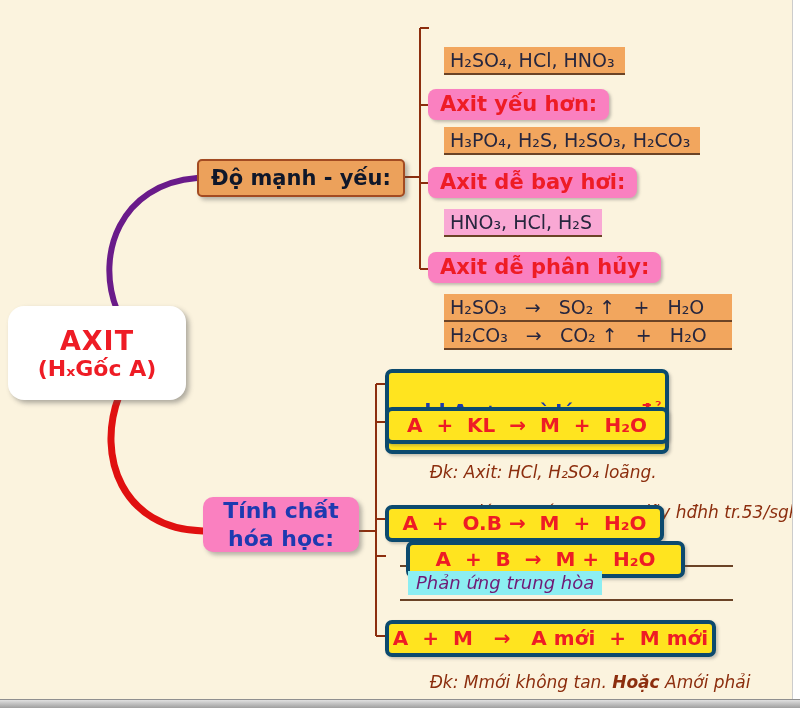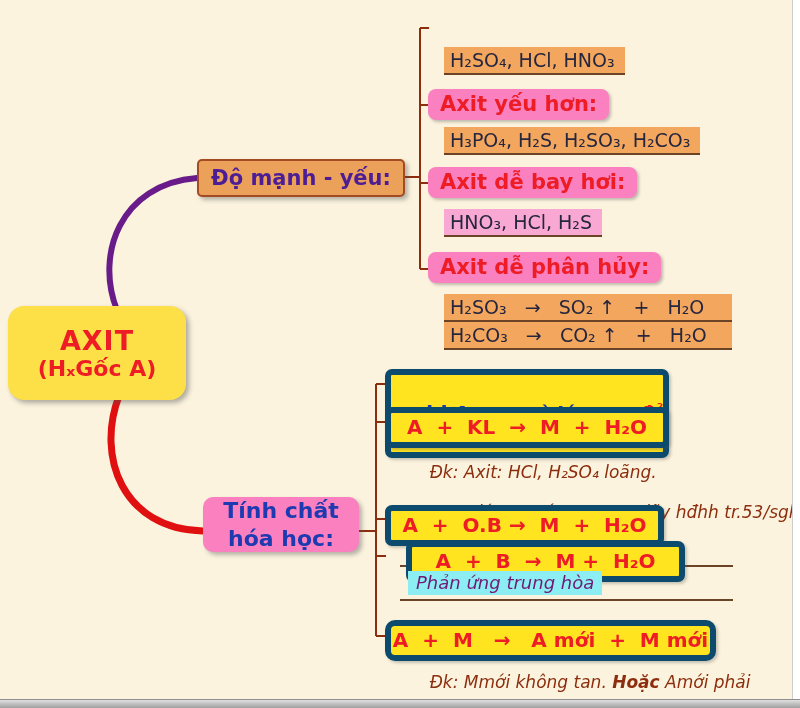--- a/index.html
+++ b/index.html
@@ -2,47 +2,47 @@
 <html><head>
 <meta charset="utf-8">
 <style>
   * { margin:0; padding:0; box-sizing:border-box; }
   html,body { background:#ffffff; }
   body { font-family:"DejaVu Sans", sans-serif; }
   .canvas { position:relative; width:800px; height:708px; background:#fbf3de; overflow:hidden; }
   .links { position:absolute; left:0; top:0; width:800px; height:708px; pointer-events:none; }
 
   .root-node { position:absolute; left:8px; top:306px; width:178px; height:94px;
-    background:#fde047; border-radius:16px; box-shadow:3px 3px 5px rgba(80,80,80,.45);
+    background:#ffffff; border-radius:16px; box-shadow:3px 3px 5px rgba(80,80,80,.45);
     display:flex; flex-direction:column; align-items:center; justify-content:center;
     color:#ee1c25; font-weight:bold; }
   .root-title { font-size:27px; letter-spacing:1px; }
   .root-subtitle { font-size:22px; }
 
   .tan-node { position:absolute; left:197px; top:159px; width:208px; height:38px;
     background:#eca15b; border:2px solid #a34b22; border-radius:5px;
     box-shadow:3px 3px 4px rgba(80,80,80,.4);
-    color:#4c1d95; font-weight:bold; font-size:21px;
+    color:#0f172a; font-weight:bold; font-size:21px;
     display:flex; align-items:center; justify-content:center; }
 
   .prop-node { position:absolute; left:203px; top:497px; width:156px; height:55px;
     background:#fa80c0; border-radius:10px; box-shadow:3px 3px 4px rgba(80,80,80,.4);
     color:#1d3ab0; font-weight:bold; font-size:22px; line-height:1.25;
     display:flex; flex-direction:column; align-items:center; justify-content:center; }
 
   .pink-label { position:absolute; background:#fa80c0; border-radius:8px;
     padding:3px 12px 4px; color:#ee1c25; font-weight:bold; font-size:21px;
     box-shadow:2px 2px 3px rgba(80,80,80,.35); white-space:pre; }
 
   .formula { position:absolute; font-size:19px; color:#26263e;
     padding:2px 10px 2px 6px; background:#f2a65e;
     border-bottom:2px solid #6b4326; white-space:pre; }
   .formula.khaki { background:#f9a8d4; }
 
-  .ybox { position:absolute; background:#ffe41f; border:6px solid #0c4a6e; border-radius:7px;
+  .ybox { position:absolute; background:#ffe41f; border:4px solid #0c4a6e; border-radius:7px;
     color:#ee1c25; font-weight:bold; font-size:20px; padding:2px 0 3px; text-align:center;
     white-space:pre; box-shadow:2px 2px 3px rgba(80,80,80,.3); }
   .ybox .blue { color:#1d3ab0; }
 
   .note { position:absolute; width:333px; border-bottom:2px solid #6b4326;
     font-style:italic; color:#8c2e0e; font-size:17px; line-height:20px;
     padding:0 0 3px 8px; white-space:pre; }
   .note .indent { display:block; padding-left:32px; }
   .note b { font-weight:bold; }
 
@@ -119,21 +119,21 @@
   </div>
 
   <div class="ybox" style="left:385px; top:505px; width:279px;">A  +  O.B →  M  +  H₂O</div>
 
   <div class="ybox" style="left:385px; top:541px; width:279px;margin-left:21px;">A  +  B  →  M +  H₂O</div>
 
   <div class="cyan-wrap">
     <span class="cyan-note">Phản ứng trung hòa</span>
   </div>
 
-  <div class="ybox" style="left:385px; top:620px; width:331px;border-radius:10px;">A  +  M   →   A mới  +  M mới</div>
+  <div class="ybox" style="left:385px; top:620px; width:331px;">A  +  M   →   A mới  +  M mới</div>
 
   <div class="note" style="left:400px; top:652px;">
     <span>Đk: Mmới không tan. </span><b>Hoặc</b><span> Amới phải</span>
     
   </div>
 
   <div class="right-edge"></div>
   <div class="bottom-bar"></div>
 </div>
 

